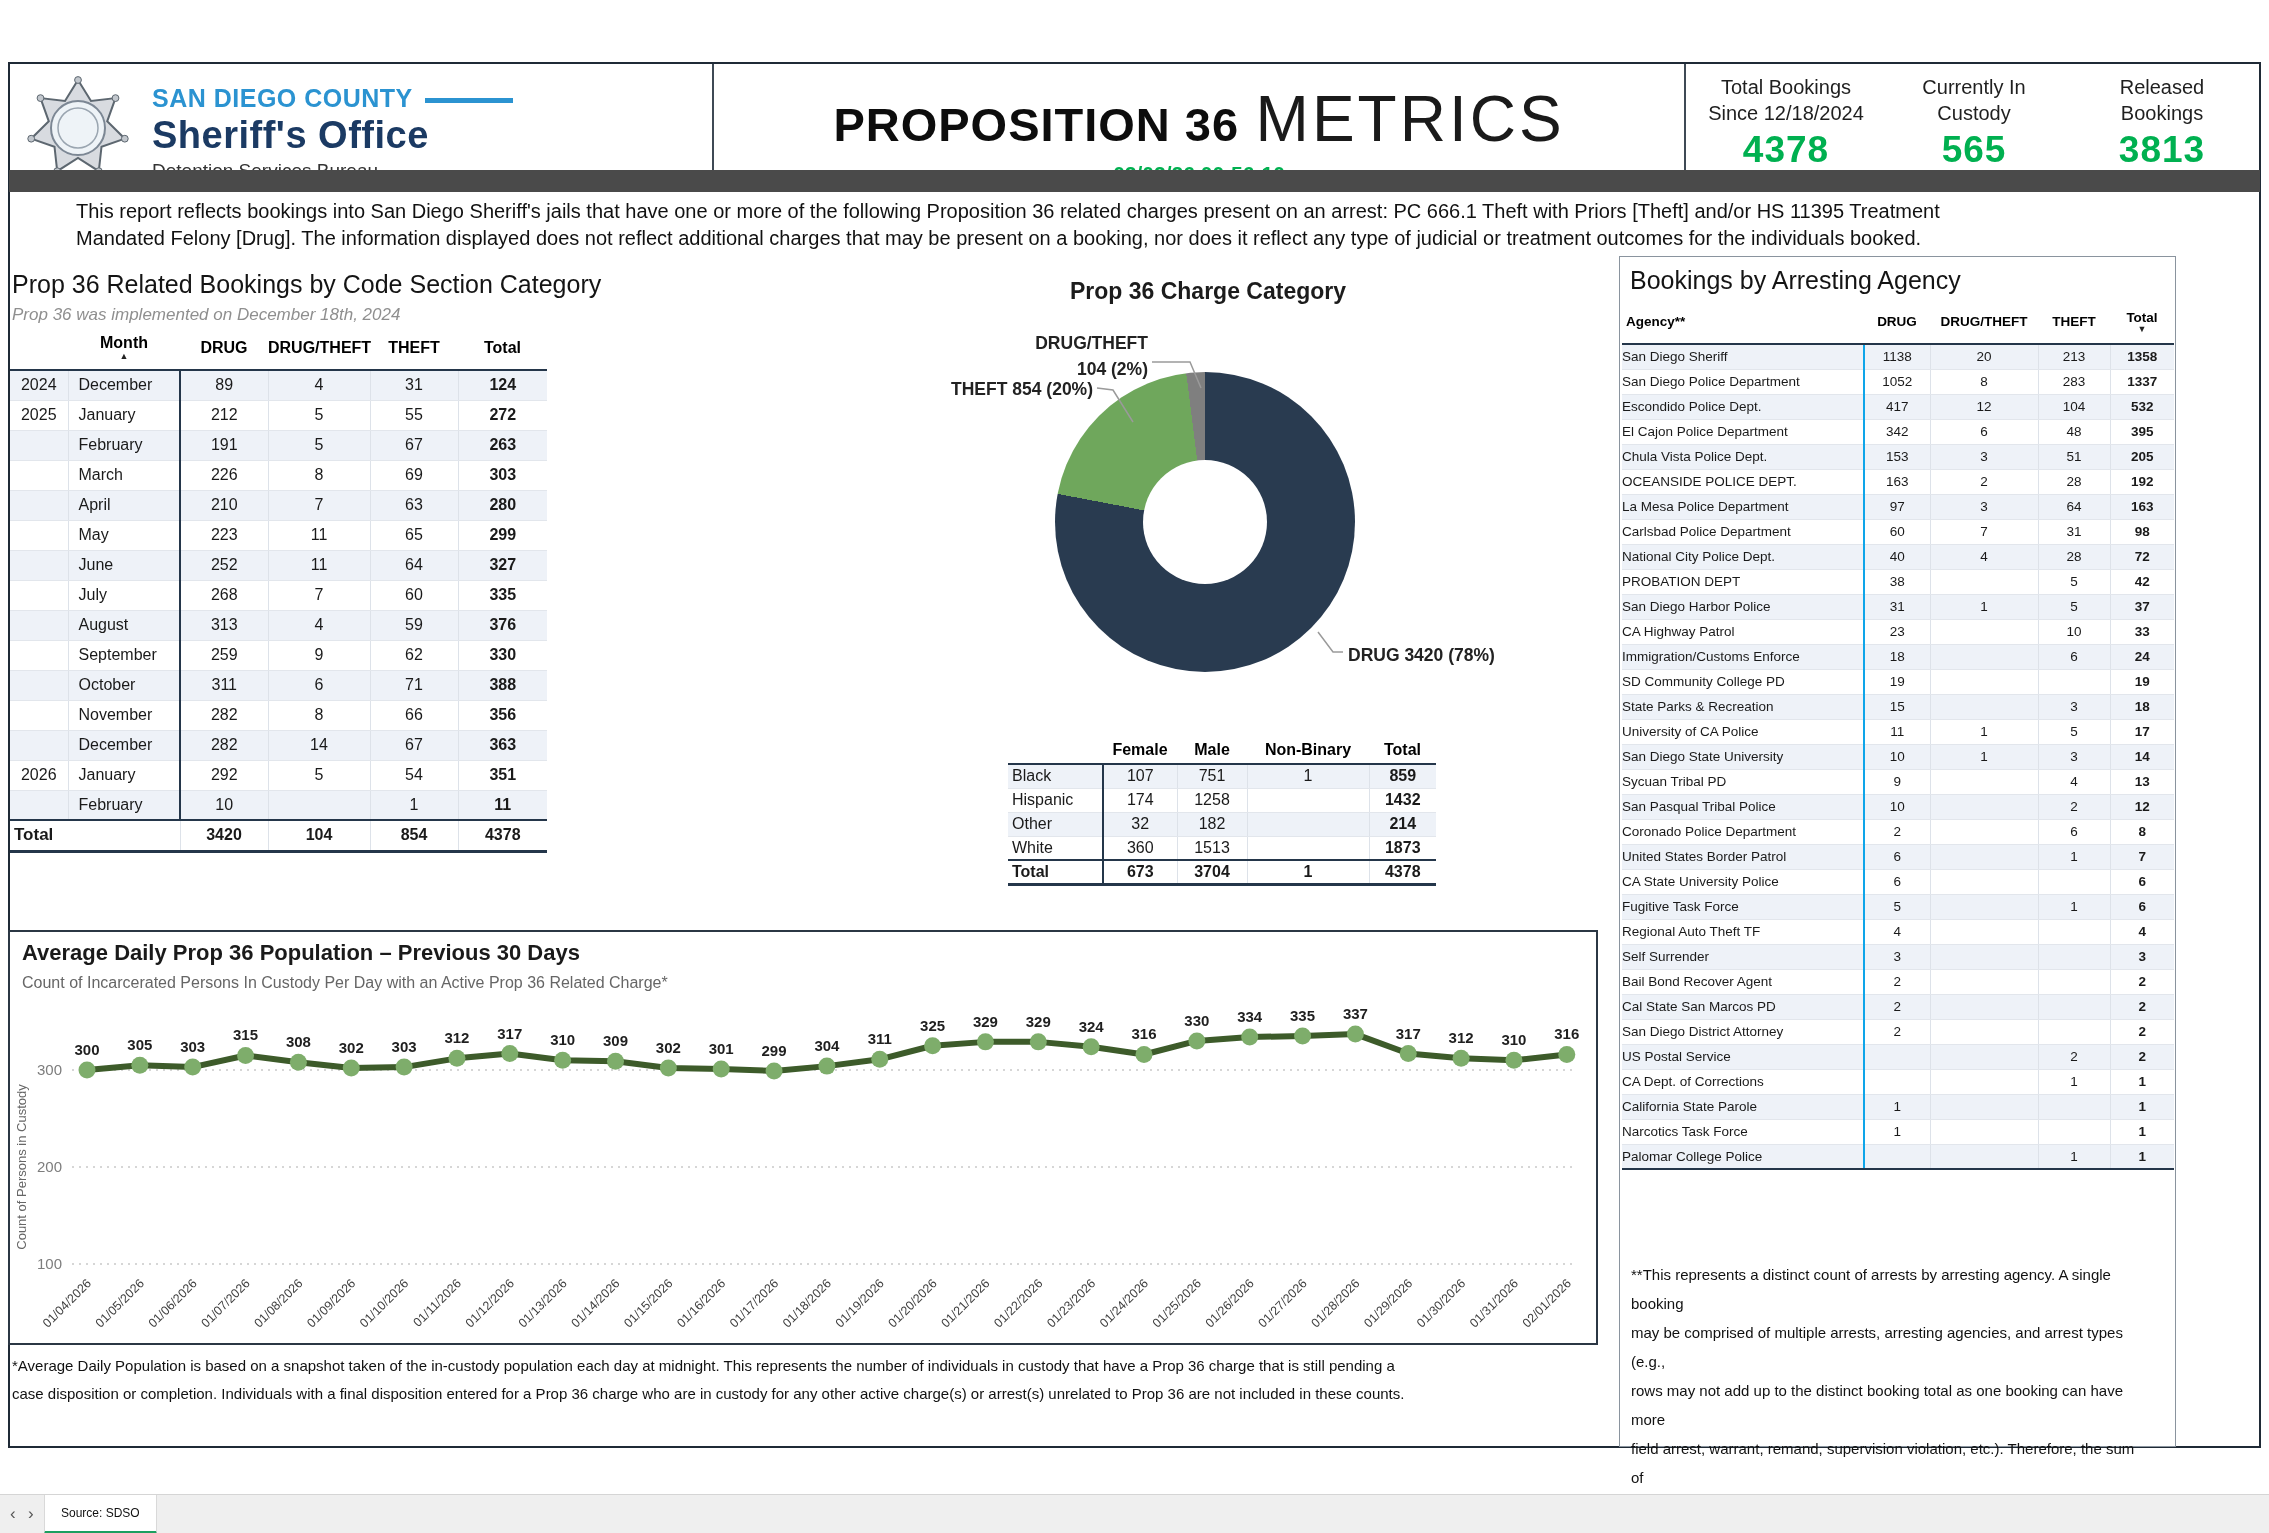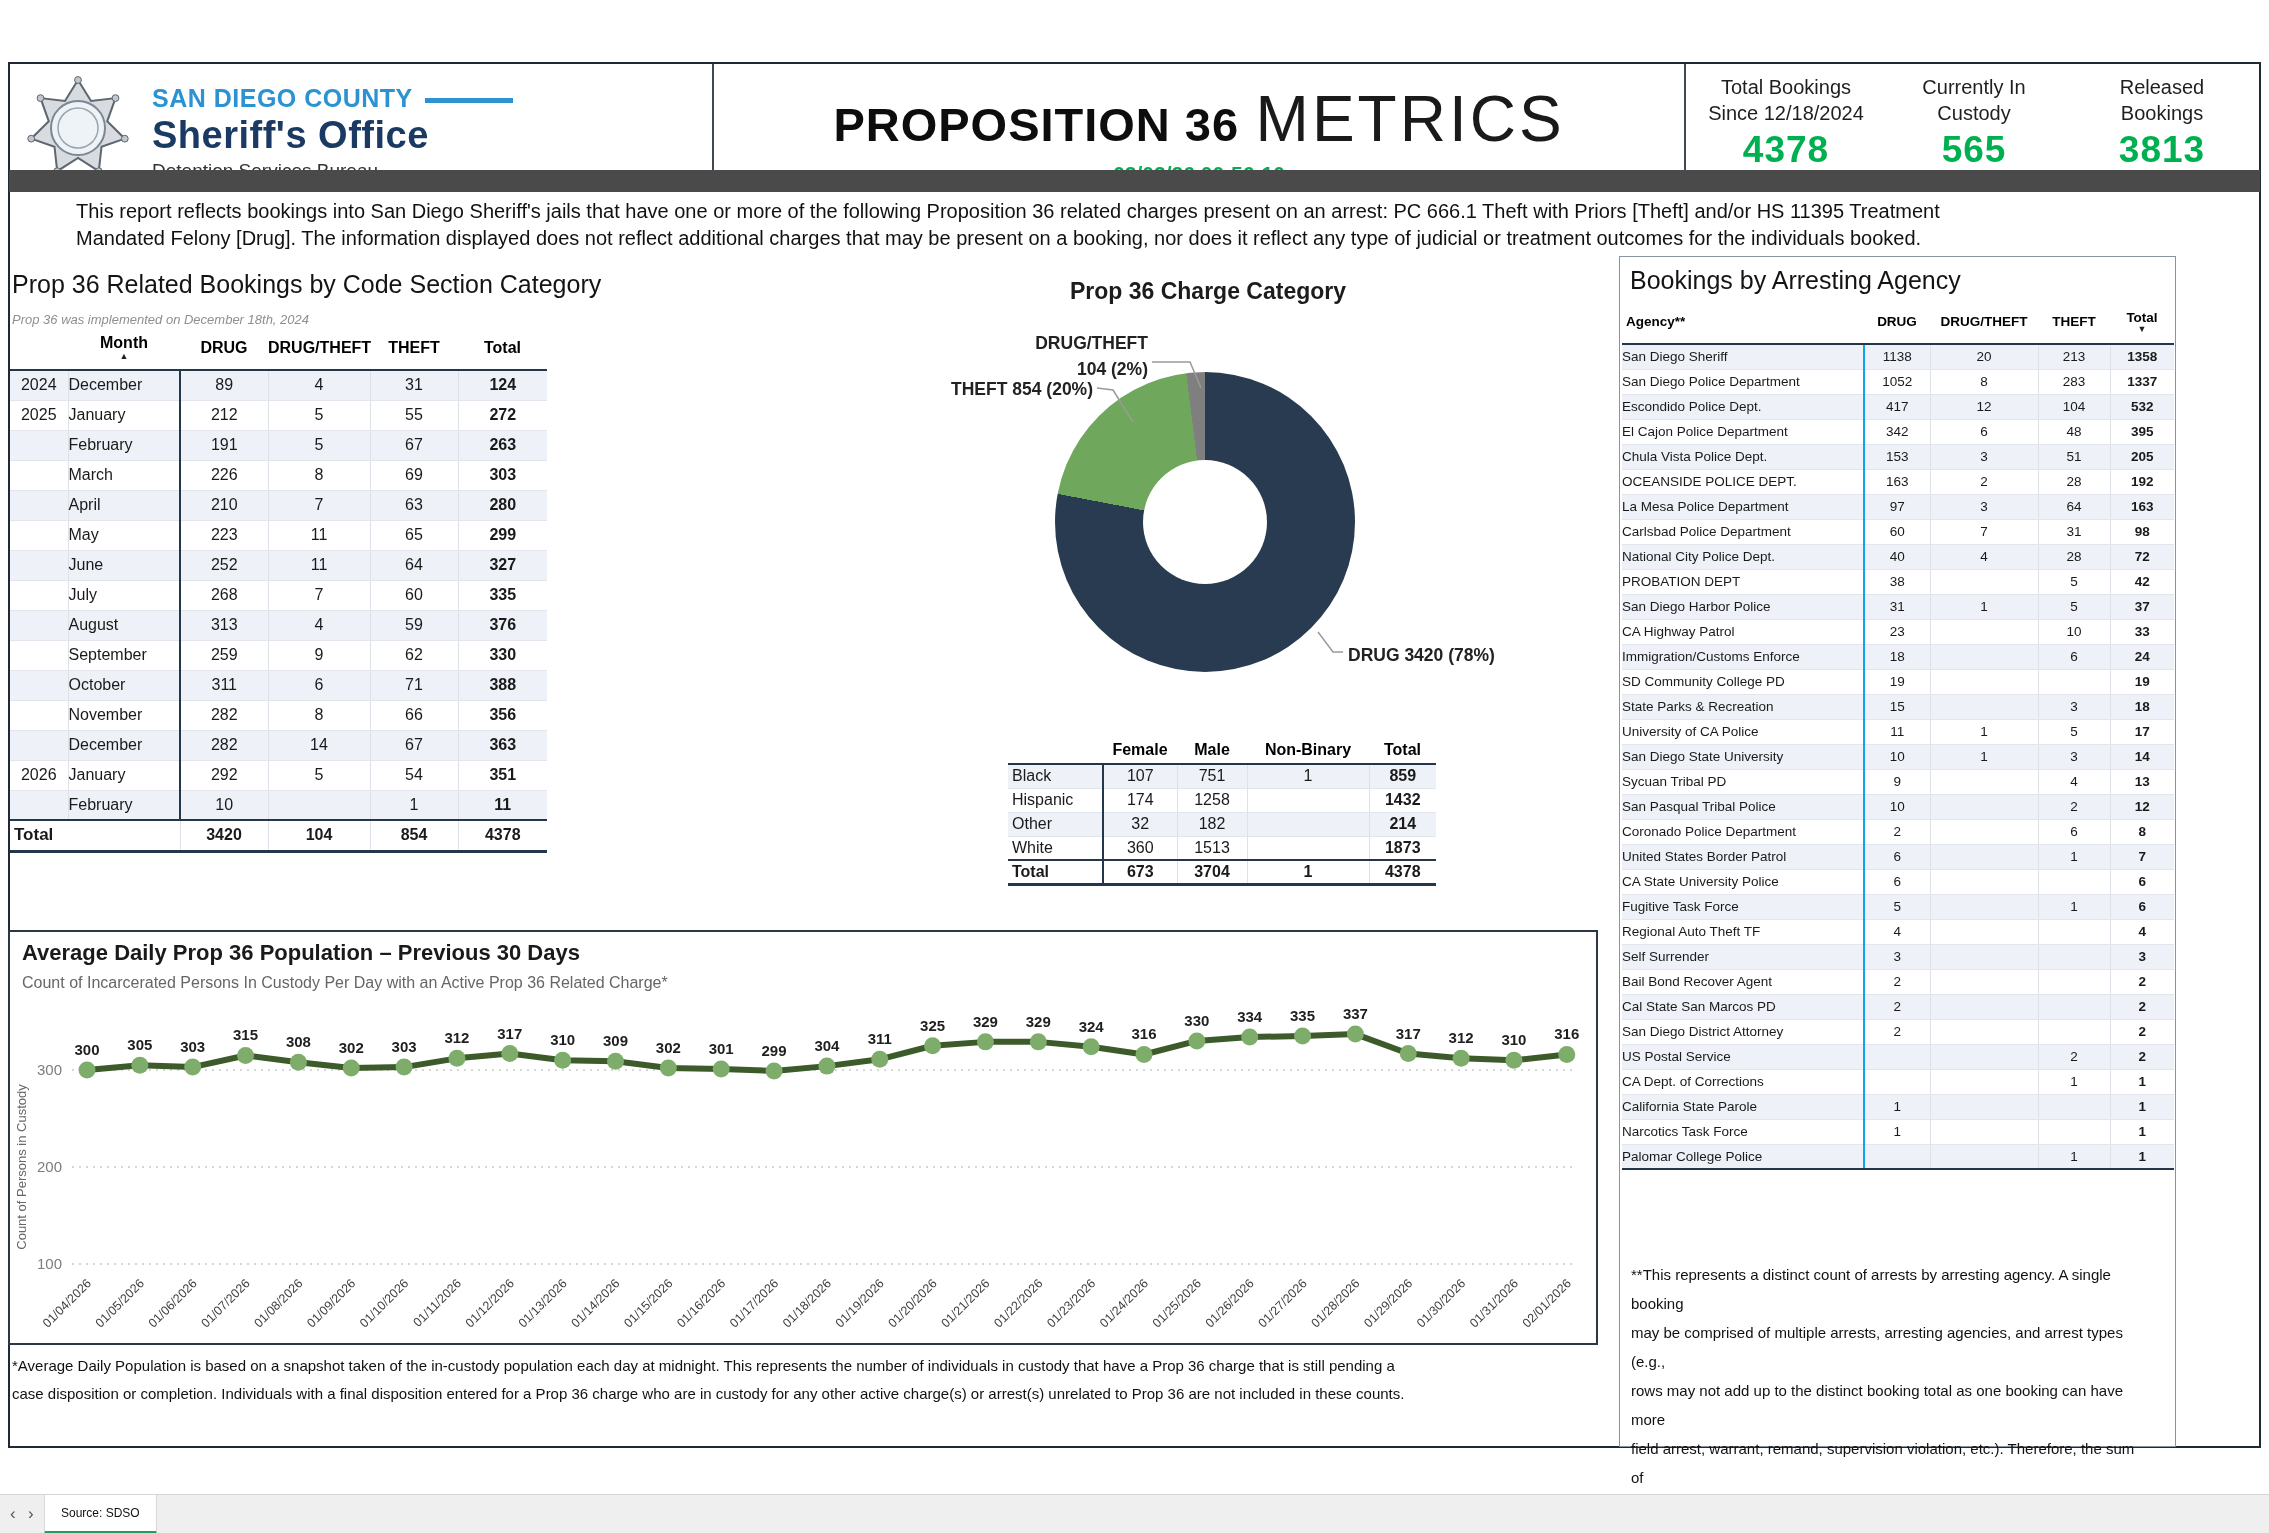--- a/index.html
+++ b/index.html
@@ -23,36 +23,36 @@
   .kpis { left:1692px; top:74px; width:564px; display:flex; }
   .kpi { flex:1; text-align:center; }
   .kpi-label { font-size:20px; color:#1f1f1f; line-height:26px; }
   .kpi-value { font-size:37px; font-weight:700; color:#00b050; margin-top:3px; letter-spacing:1px; }
 
   .darkbar { left:9px; top:170px; width:2251px; height:22px; background:#4a4a4a; }
   .desc { left:30px; top:198px; width:2220px; font-size:20px; line-height:27px; color:#111;margin-left:46px; }
 
   
   .sec-title { font-size:25px; font-weight:400; color:#141414; }
-  .sec-sub { font-size:13px; font-style:italic; color:#8f8f8f;margin-top:7px; }
+  .sec-sub { font-size:17px; font-style:italic; color:#8f8f8f; }
 
   
   table.matrix { border-collapse:collapse; table-layout:fixed; }
   table.matrix th { font-weight:700; color:#000; text-align:center; vertical-align:middle; }
   table.matrix td { color:#1a1a1a; text-align:center; border-right:1px solid #dde2e9; border-bottom:1px solid #e2e6ec; }
   table.matrix td:last-child { border-right:none; }
   tr.stripe td { background:#eef2f8; }
   .sort-icon { display:block; font-size:9px; line-height:9px; color:#222; }
 
   
   .bk { width:537px; font-size:16px; }
   .bk th { font-size:16px; height:44px; border-bottom:2px solid #24364a; white-space:nowrap; }
   .bk td { height:30px; }
   .bk td.c-year { border-right:1px solid #dde2e9; }
-  .bk td.c-month { text-align:left; border-right:2px solid #24364a; }
+  .bk td.c-month { text-align:left; padding-left:10px; border-right:2px solid #24364a; }
   .bk td.c-total { font-weight:700; }
   .bk tr.total-row td { font-weight:700; border-top:2px solid #24364a; border-bottom:3px solid #24364a; height:31px; background:#fff; }
   .bk tr.total-row td.c-label { text-align:left; padding-left:4px; font-size:17px; }
 
   
   .dg { width:428px; font-size:16px; }
   .dg th { font-size:16px; height:28px; border-bottom:2px solid #24364a; white-space:nowrap; }
   .dg td { height:24px; }
   .dg td.c-label { text-align:left; padding-left:4px; border-right:2px solid #24364a; }
   .dg td.c-total { font-weight:700; }

